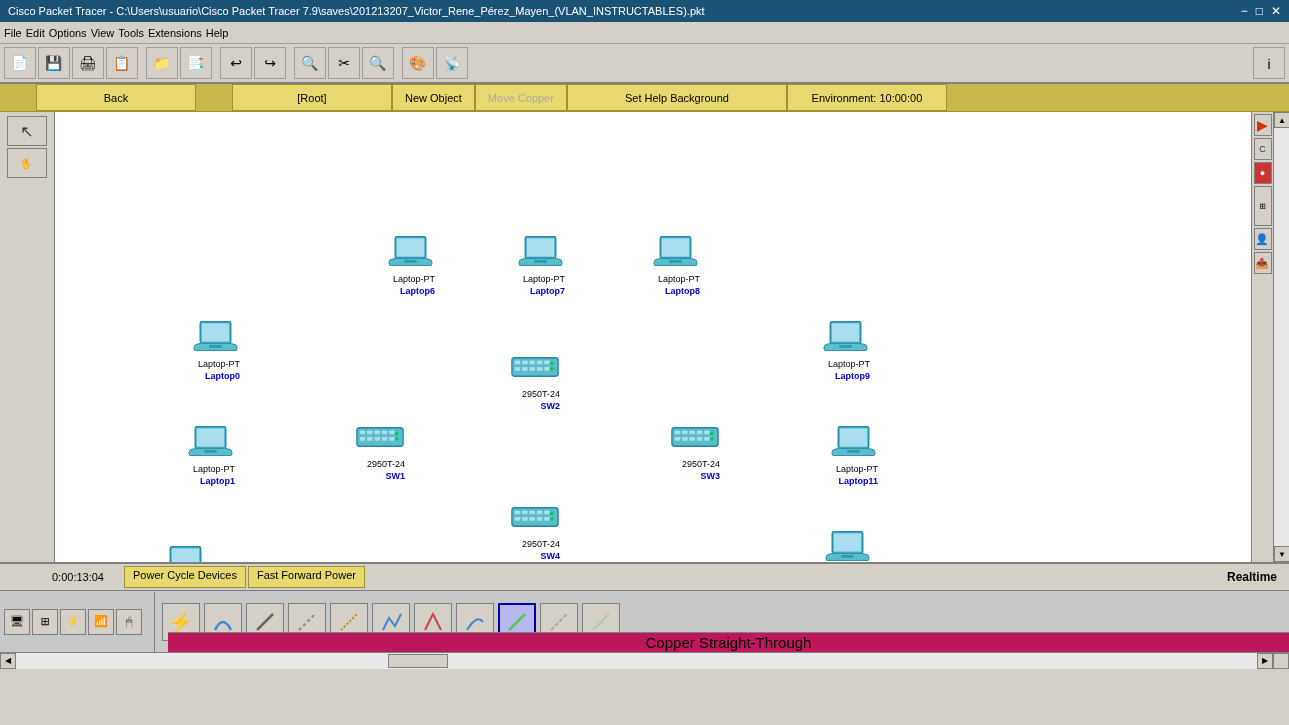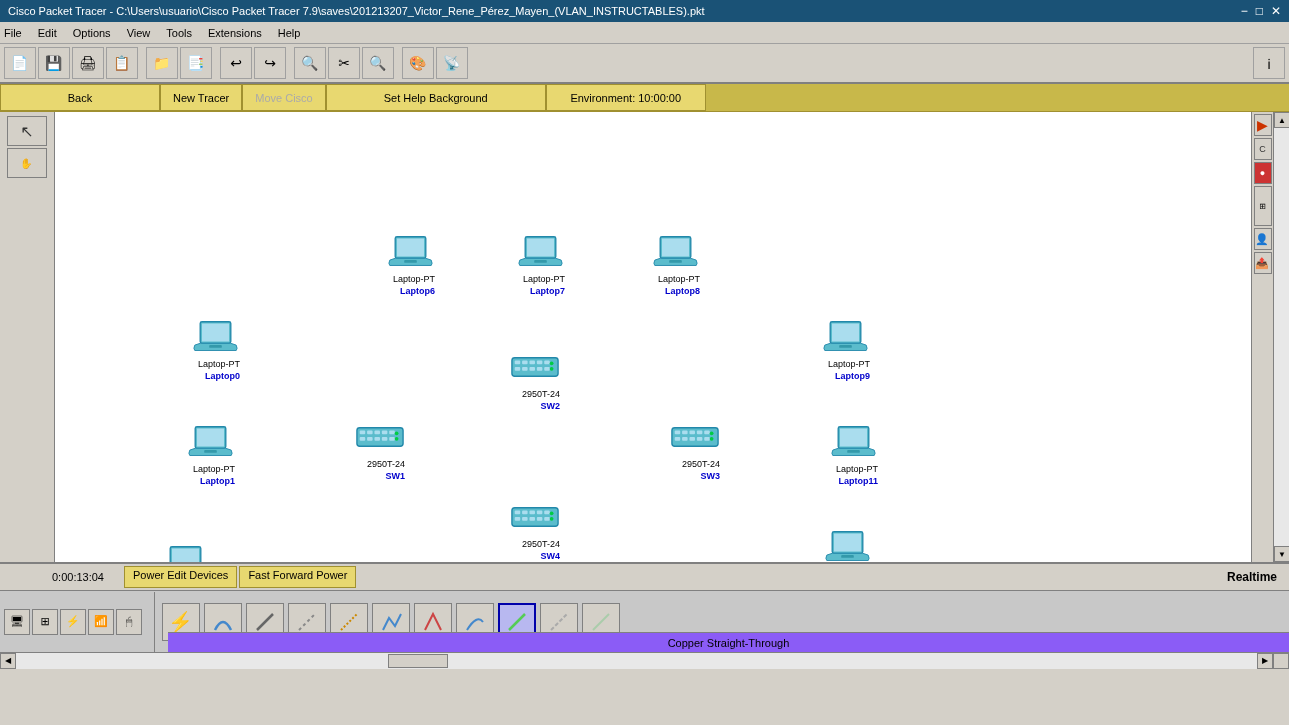--- a/index.html
+++ b/index.html
@@ -19,21 +19,21 @@
     #titlebar-controls { display: flex; gap: 8px; }
     #titlebar-controls span { cursor: pointer; color: white; font-size: 12px; }
 
     
     #menubar {
       background: #d4d0c8;
       height: 22px;
       display: flex;
       align-items: center;
       padding: 0 4px;
-      gap: 16px;
+      gap: 4px;
       border-bottom: 1px solid #a0a0a0;
       font-size: 11px;
     }
     #menubar span { cursor: pointer; }
 
     
     #toolbar {
       background: #d4d0c8;
       height: 40px;
       display: flex;
@@ -68,21 +68,21 @@
       background: #e8d870;
       cursor: pointer;
       display: flex;
       align-items: center;
       justify-content: center;
       padding: 0 12px;
       font-size: 11px;
       font-weight: normal;
       white-space: nowrap;
     }
-    .nav-btn.wide { min-width: 160px; }
+    .nav-btn.wide { min-width: 160px; margin-left: 36px; }
     .nav-btn.xwide { min-width: 220px; }
     .nav-btn.viewport-btn { min-width: 160px; }
     .nav-btn.env-btn { min-width: 160px; }
     .nav-btn.disabled { color: #aaa; cursor: default; }
 
     
     #main-layout {
       display: flex;
       height: calc(725px - 22px - 22px - 40px - 28px - 28px - 62px - 22px);
       
@@ -348,22 +348,23 @@
   <div class="toolbar-btn">🔍</div>
   <div class="toolbar-separator"></div>
   <div class="toolbar-btn">🎨</div>
   <div class="toolbar-btn">📡</div>
   <div class="toolbar-separator"></div>
   <div class="toolbar-btn" style="margin-left:auto;">ℹ</div>
 </div>
 
 <div id="navbar">
   <div class="nav-btn wide">Back</div>
-  <div class="nav-btn">New Tracer</div>
-  <div class="nav-btn disabled">Move Cisco</div>
+  <div class="nav-btn wide">[Root]</div>
+  <div class="nav-btn">New Object</div>
+  <div class="nav-btn disabled">Move Copper</div>
   <div class="nav-btn xwide">Set Help Background</div>
   <div class="nav-btn env-btn">Environment: 10:00:00</div>
 </div>
 
 <div id="main-layout" style="display:flex;height:450px;position:relative;">
 
   <div id="left-panel">
     <div class="left-btn" style="font-size:16px;">↖</div>
     <div class="left-btn">✋</div>
   </div>
@@ -571,21 +572,21 @@
 
   <div id="vscroll">
     <div class="scroll-btn">▲</div>
     <div class="scroll-track"></div>
     <div class="scroll-btn">▼</div>
   </div>
 </div>
 
 <div id="bottom-status">
   <span class="status-time">0:00:13:04</span>
-  <div class="status-btn">Power Edit Devices</div>
+  <div class="status-btn">Power Cycle Devices</div>
   <div class="status-btn">Fast Forward Power</div>
   <span class="realtime-label">Realtime</span>
 </div>
 
 <div id="bottom-toolbar" style="position:relative;">
   <div class="bottom-left-icons">
     <div class="bottom-icon-row">
       <div class="bottom-icon">🖥</div>
       <div class="bottom-icon">⊞</div>
       <div class="bottom-icon" style="color:orange;">⚡</div>
@@ -641,21 +642,21 @@
           <line x1="4" y1="20" x2="20" y2="4" stroke="#aaa" stroke-width="2" stroke-dasharray="4,2"></line>
         </svg>
     </div>
     <div class="cable-btn">
       <svg width="24" height="24" viewBox="0 0 24 24">
           <line x1="4" y1="20" x2="20" y2="4" stroke="#aaccaa" stroke-width="2"></line>
         </svg>
     </div>
   </div>
 
-  <div id="cable-label-area" style="position:absolute;bottom:0;left:168px;right:0;height:20px;background:#8b5cf6;display:flex;align-items:center;justify-content:center;border-top:1px solid #808080;font-size:11px;">
+  <div id="cable-label-area" style="position:absolute;bottom:0;left:168px;right:0;height:20px;background:#be185d;display:flex;align-items:center;justify-content:center;border-top:1px solid #808080;font-size:15px;">
     <span>Copper Straight-Through</span>
   </div>
 </div>
 
 <div id="bottom-scroll" style="height:16px;background:#d4d0c8;display:flex;align-items:center;border-top:1px solid #808080;">
   <div class="hscroll-btn">◀</div>
   <div class="hscroll-track" style="flex:1;height:16px;background:#e8e8e8;position:relative;">
     <div class="hscroll-thumb"></div>
   </div>
   <div class="hscroll-btn">▶</div>

